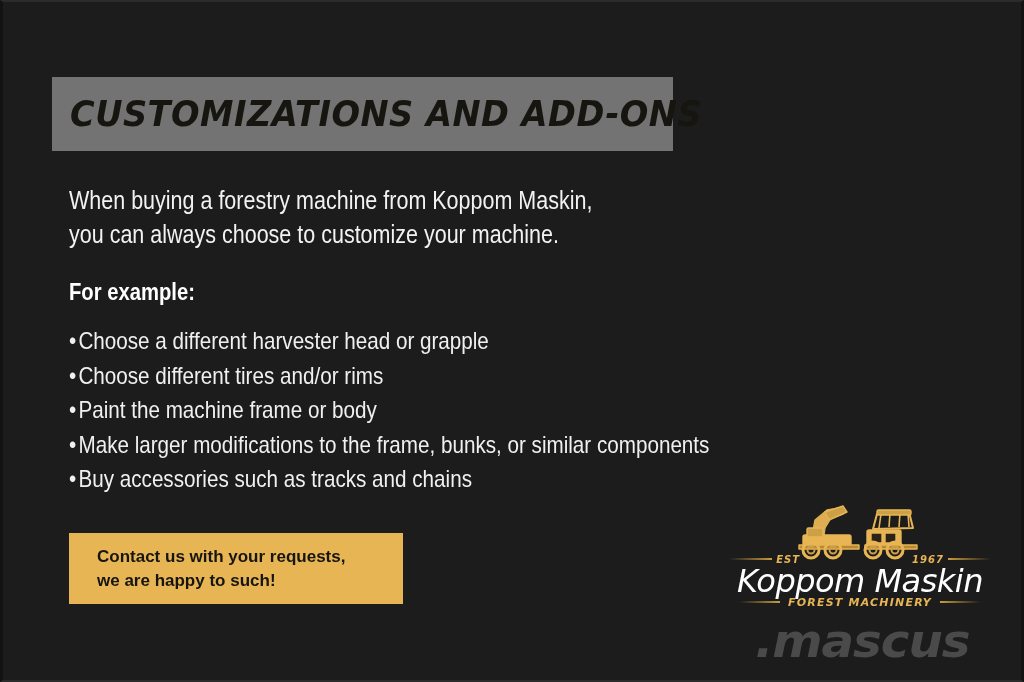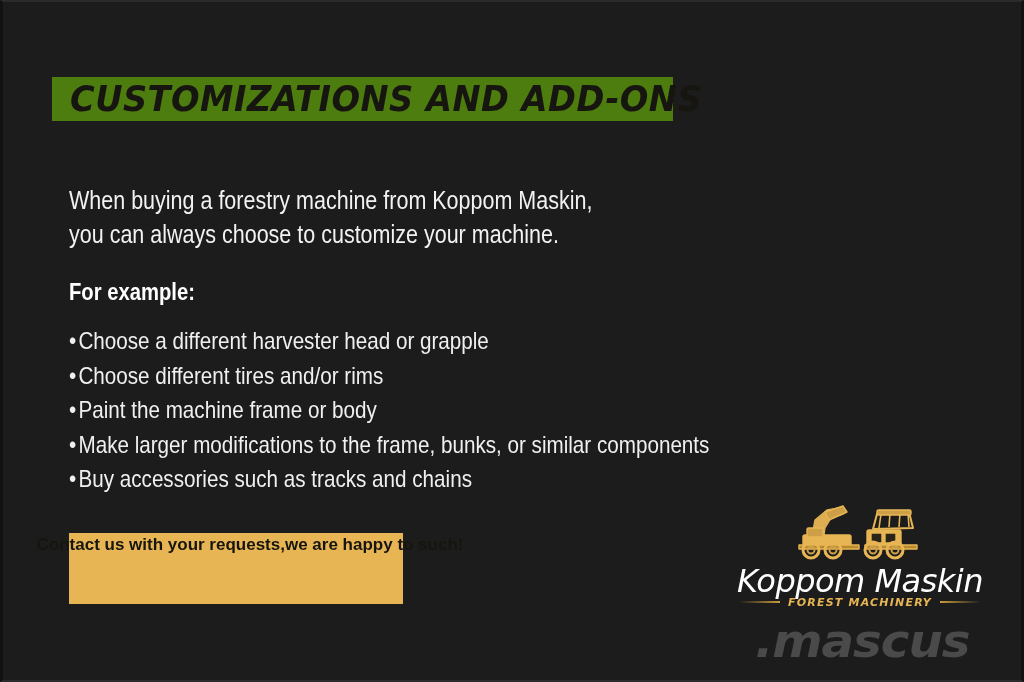--- a/index.html
+++ b/index.html
@@ -19,22 +19,22 @@
     border-right:3px solid #121212;
     border-top:2px solid #2b2b2b;
     border-bottom:2px solid #2b2b2b;
     overflow:hidden;
   }
 
   
   .title-banner {
     position:absolute;
     left:49px; top:75px;
-    width:621px; height:44px;
-    background:#4d7c0f;
+    width:621px; height:74px;
+    background:#737373;
     display:flex;
     align-items:center;
     padding-left:18px;
   }
   .title-text {
     font-family:"DejaVu Sans", sans-serif;
     font-size:35px;
     font-weight:700;
     font-style:italic;
     letter-spacing:0.5px;
@@ -93,21 +93,21 @@
     color:#f0f0f0;
   }
 
   
   .contact-box {
     position:absolute;
     left:66px; top:531px;
     width:334px; height:71px;
     background:#e7b554;
     display:flex;
-    flex-direction:row;
+    flex-direction:column;
     justify-content:center;
     padding-left:28px;
   }
   .contact-box div {
     font-family:"Liberation Sans", sans-serif;
     font-size:17px;
     font-weight:700;
     line-height:24px;
     color:#17150f;
     white-space:nowrap;
@@ -254,20 +254,27 @@
           <circle cx="114" cy="48" r="8"></circle>
       </g>
       <g fill="none" stroke="#cda047" stroke-width="2">
         <circle cx="30" cy="48" r="3.5"></circle>
           <circle cx="52" cy="48" r="3.5"></circle>
         <circle cx="92" cy="48" r="3.5"></circle>
           <circle cx="114" cy="48" r="3.5"></circle>
       </g>
     </svg>
 
+    <div class="logo-est-row">
+      <span class="rule"></span>
+      <span class="est-label">EST</span>
+      <span class="est-gap"></span>
+      <span class="year-label">1967</span>
+      <span class="rule right"></span>
+    </div>
 
     <div class="logo-name">Koppom Maskin</div>
 
     <div class="logo-sub-row">
       <span class="rule"></span>
       <span class="logo-sub">FOREST MACHINERY</span>
       <span class="rule right"></span>
     </div>
   </div>
 

